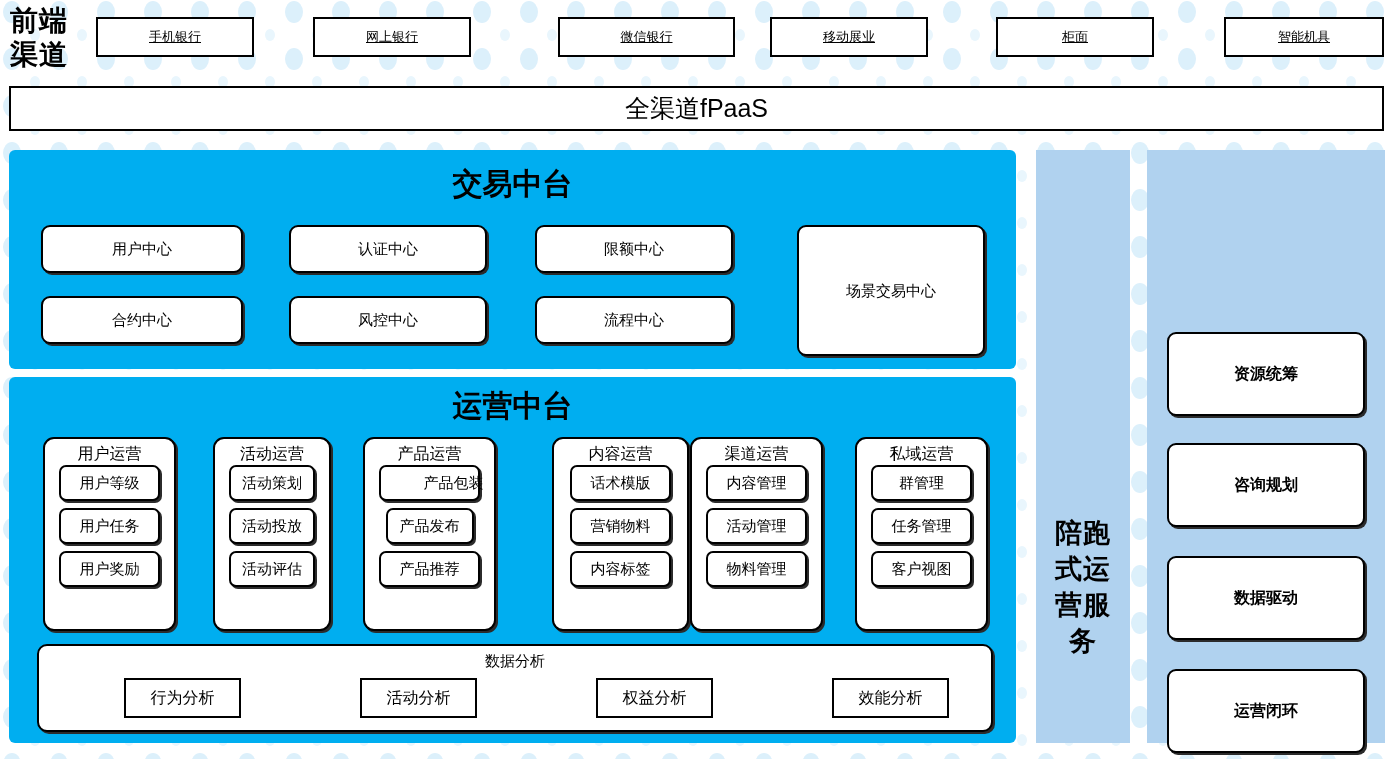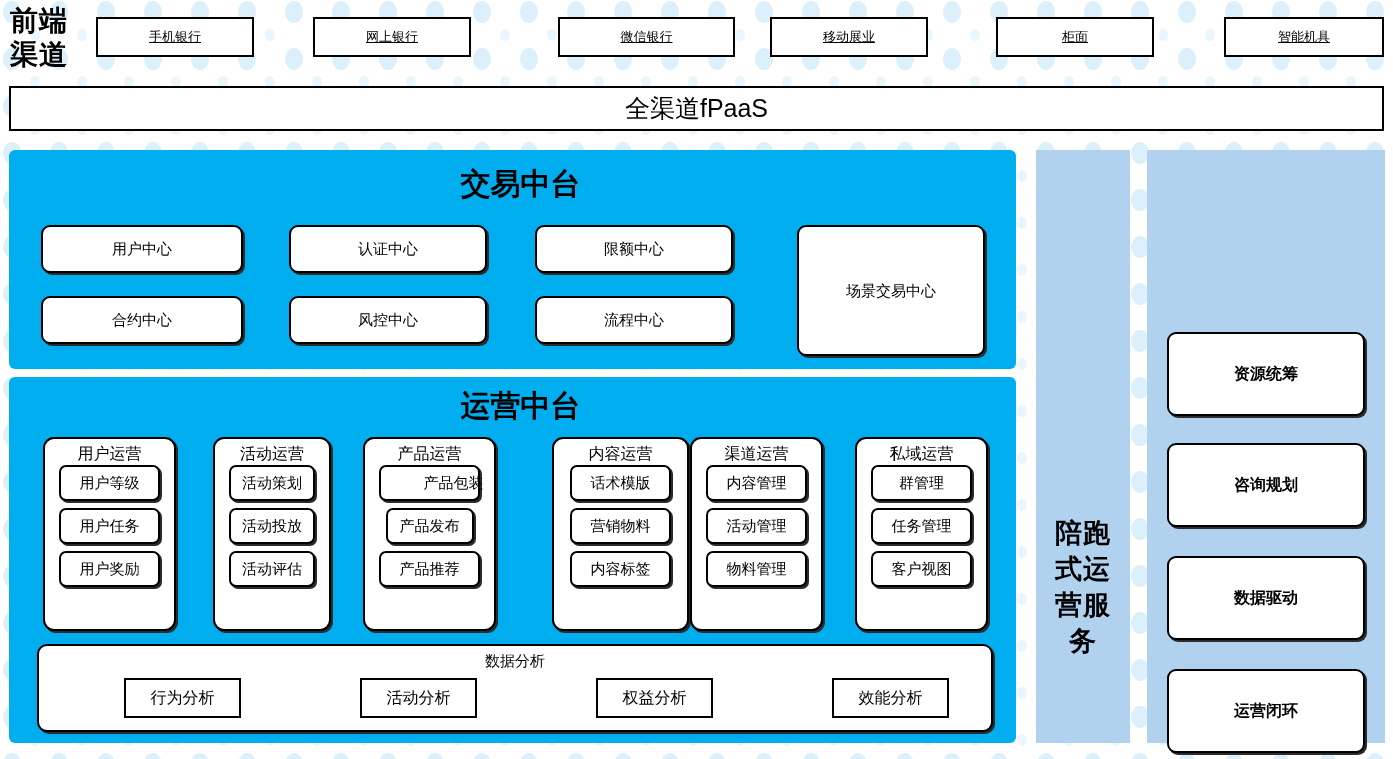--- a/index.html
+++ b/index.html
@@ -49,21 +49,21 @@
     position:absolute;left:9px;top:86px;width:1375px;height:45px;
     font-size:25px;z-index:3;
   }
 
   
   .cyan{
     background:#00AEF0;border-radius:6px;position:absolute;z-index:2;
   }
   .panel-title{
     position:absolute;left:0;width:100%;
-    text-align:center;font-weight:700;font-size:30px;color:#000;padding-left:8px;
+    text-align:center;font-weight:700;font-size:30px;color:#000;
   }
   
   .trade-box{height:48px;font-size:15px;z-index:3;}
   #scene-box{font-size:15px;z-index:3;}
 
   
   .ops-col{
     position:absolute;background:#fff;border:2px solid #000;border-radius:11px;
     box-shadow:2px 2px 0 #2b2b2b;box-sizing:border-box;z-index:3;
     display:flex;flex-direction:column;align-items:center;

